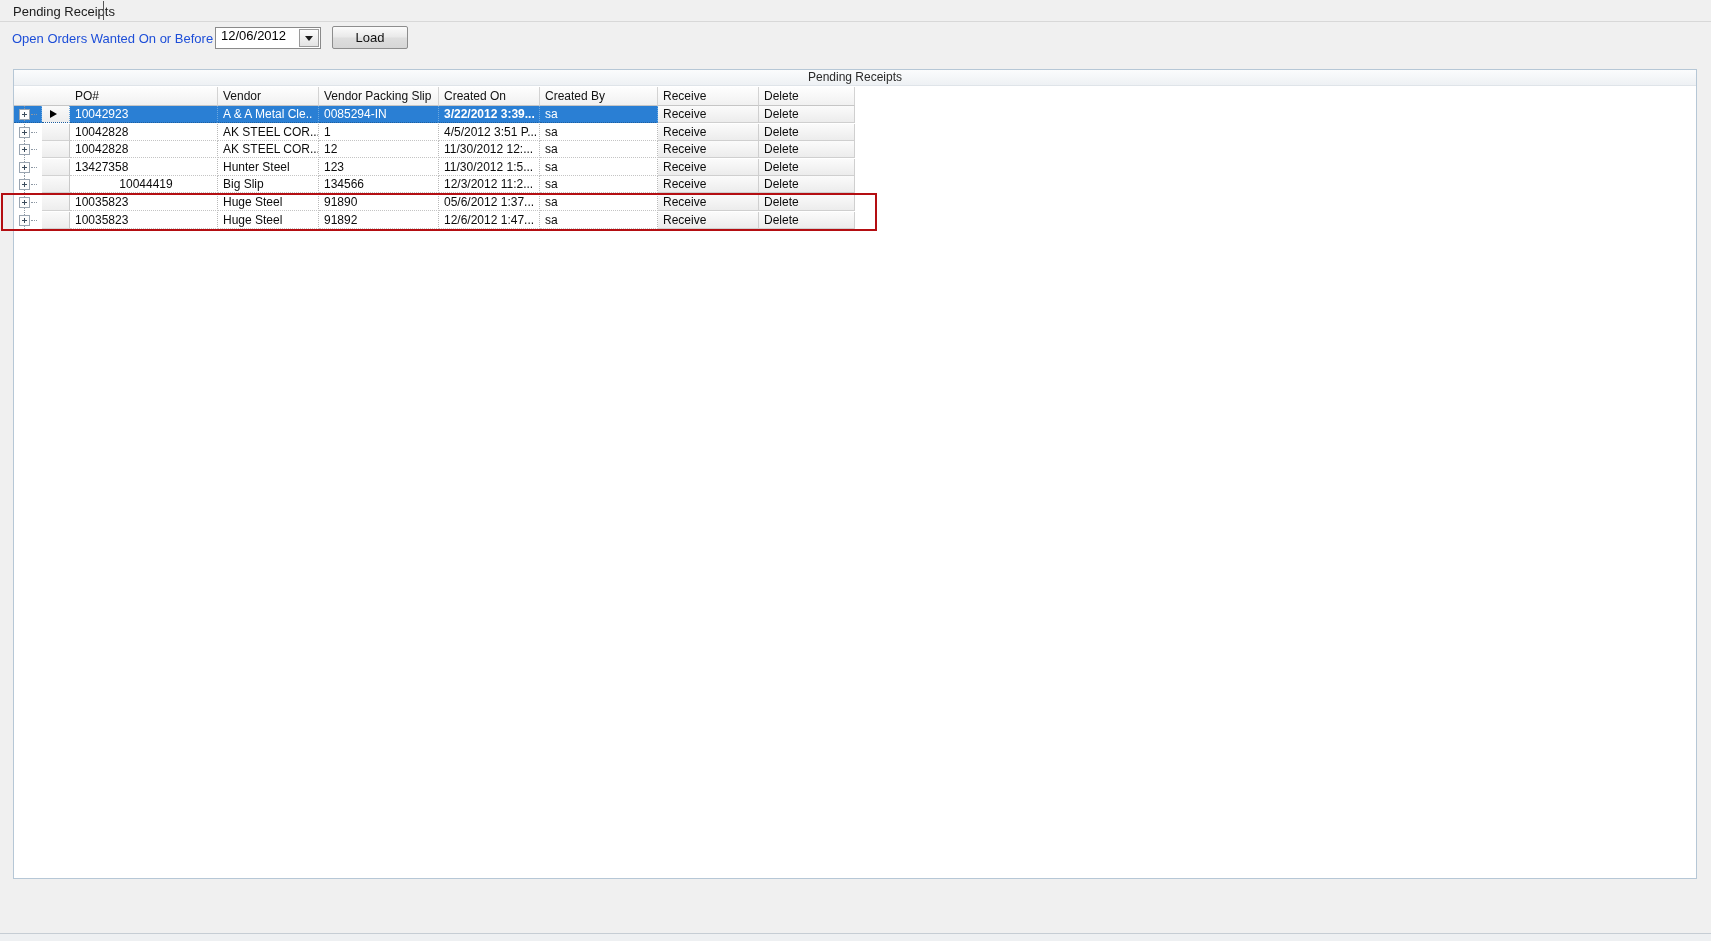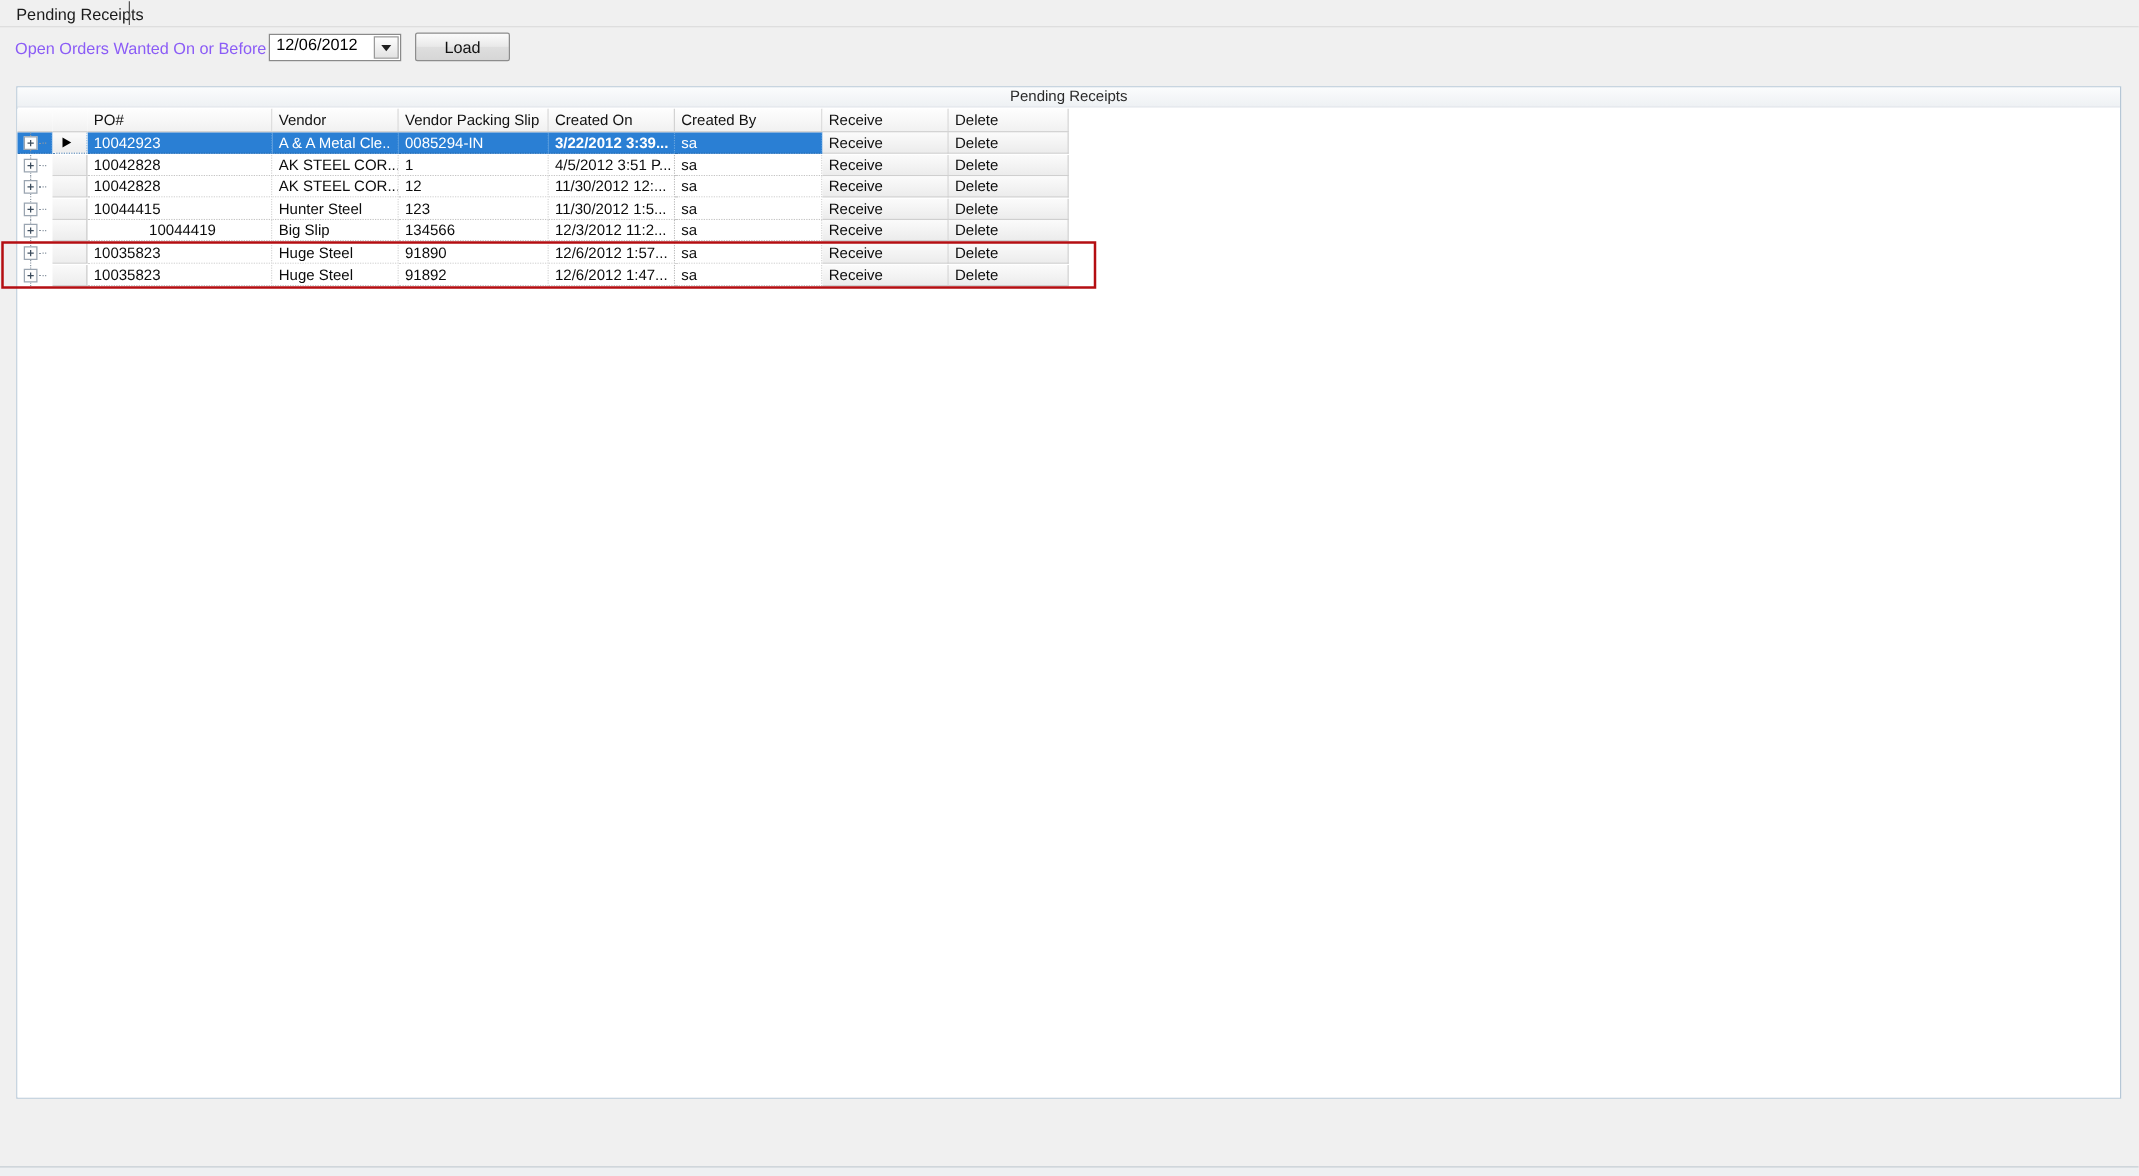--- a/index.html
+++ b/index.html
@@ -57,21 +57,21 @@
   .filterbar {
     position: absolute;
     left: 0; top: 22px;
     width: 1711px; height: 36px;
     background: #f0f0f0;
   }
   .filter-label {
     position: absolute;
     left: 12px; top: 9px;
     font-size: 13px;
-    color: #8b5cf6;
+    color: #1d4ed8;
     white-space: nowrap;
   }
   .datebox {
     position: absolute;
     left: 215px; top: 5px;
     width: 106px; height: 22px;
     background: #ffffff;
     border: 1px solid #8a8a8a;
     box-sizing: border-box;
   }
@@ -412,21 +412,21 @@
           <div class="cell btncell" style="width: 101px;">Receive</div>
           <div class="cell btncell" style="width: 96px;">Delete</div>
         </div>
         <div class="row" style="top: 71.8px;">
           <div class="cell treecell" style="width: 28px;">
             <span class="treevert"></span>
             <span class="plusbox"></span>
             <span class="treedash"></span>
           </div>
           <div class="cell selgutter" style="width: 28px;"></div>
-          <div class="cell" style="width: 148px;">10044415</div>
+          <div class="cell" style="width: 148px;">13427358</div>
           <div class="cell" style="width: 101px;">Hunter Steel</div>
           <div class="cell" style="width: 120px;">123</div>
           <div class="cell" style="width: 101px;">11/30/2012  1:5...</div>
           <div class="cell" style="width: 118px;">sa</div>
           <div class="cell btncell" style="width: 101px;">Receive</div>
           <div class="cell btncell" style="width: 96px;">Delete</div>
         </div>
         <div class="row" style="top: 89.4px;">
           <div class="cell treecell" style="width: 28px;">
             <span class="treevert"></span>
@@ -445,21 +445,21 @@
         <div class="row" style="top: 107px;">
           <div class="cell treecell" style="width: 28px;">
             <span class="treevert"></span>
             <span class="plusbox"></span>
             <span class="treedash"></span>
           </div>
           <div class="cell selgutter" style="width: 28px;"></div>
           <div class="cell" style="width: 148px;">10035823</div>
           <div class="cell" style="width: 101px;">Huge Steel</div>
           <div class="cell" style="width: 120px;">91890</div>
-          <div class="cell" style="width: 101px;">12/6/2012  1:57...</div>
+          <div class="cell" style="width: 101px;">05/6/2012  1:37...</div>
           <div class="cell" style="width: 118px;">sa</div>
           <div class="cell btncell" style="width: 101px;">Receive</div>
           <div class="cell btncell" style="width: 96px;">Delete</div>
         </div>
         <div class="row" style="top: 124.6px;">
           <div class="cell treecell" style="width: 28px;">
             <span class="treevert"></span>
             <span class="plusbox"></span>
             <span class="treedash"></span>
           </div>

